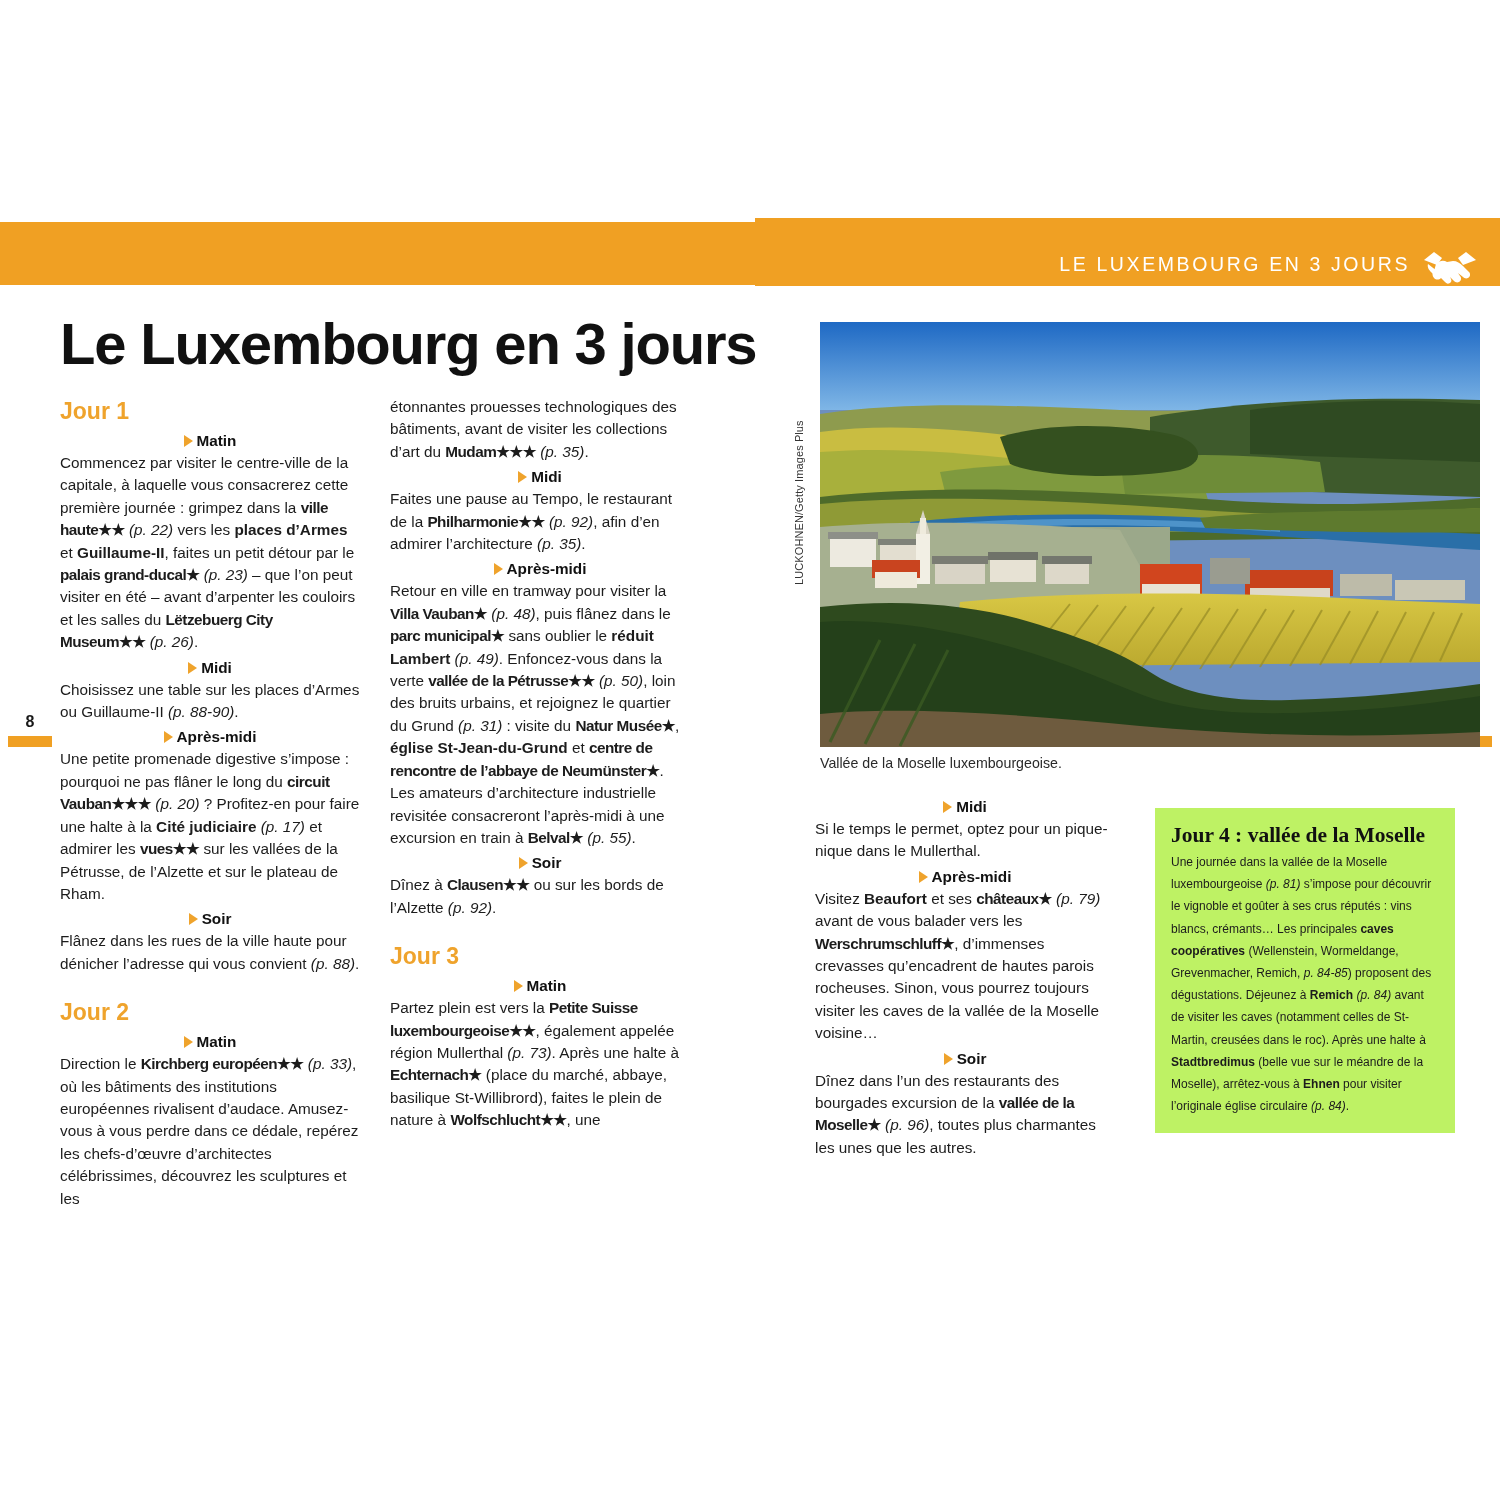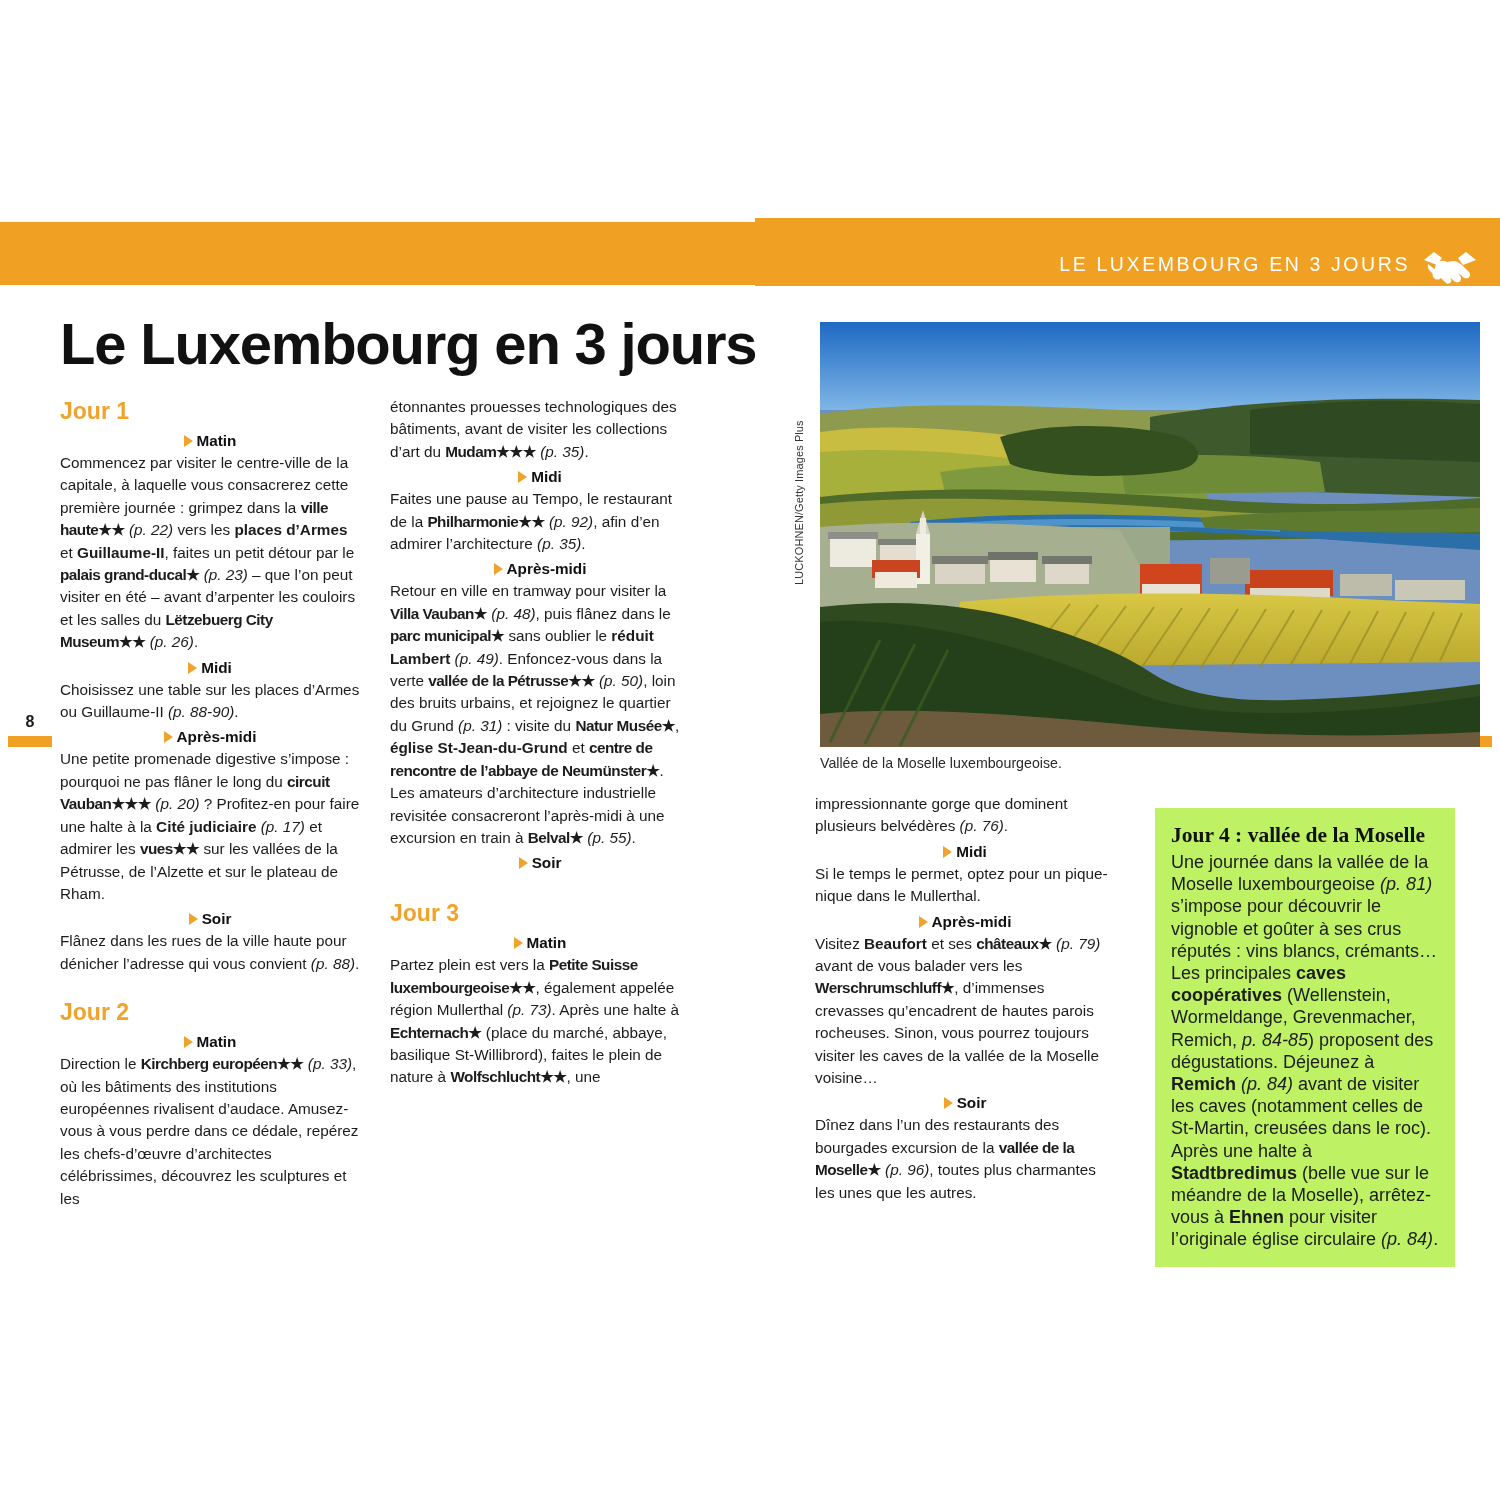--- a/index.html
+++ b/index.html
@@ -162,21 +162,21 @@
   .box-title {
     font-family: "Liberation Serif", serif;
     font-size: 21.5px;
     font-weight: bold;
     color: #111111;
     line-height: 27px;
     margin-bottom: 2px;
     white-space: nowrap;
   }
   .box-body {
-    font-size: 18px;
+    font-size: 12px;
     line-height: 22.2px;
     color: #1c1c1c;
   }
 </style>
 </head>
 <body>
 
 <div class="page">
 
   <div class="banner-left"></div>
@@ -226,20 +226,21 @@
   <div class="col col-2">
     <p class="para"><span>étonnantes prouesses technologiques des bâtiments, avant de visiter les collections d’art du </span><b class="st">Mudam★★★</b><span> </span><i>(p. 35)</i><span>.</span></p>
 
     <div class="slot">Midi</div>
     <p class="para"><span>Faites une pause au Tempo, le restaurant de la </span><b class="st">Philharmonie★★</b><span> </span><i>(p. 92)</i><span>, afin d’en admirer l’architecture </span><i>(p. 35)</i><span>.</span></p>
 
     <div class="slot">Après-midi</div>
     <p class="para"><span>Retour en ville en tramway pour visiter la </span><b class="st">Villa Vauban★</b><span> </span><i>(p. 48)</i><span>, puis flânez dans le </span><b class="st">parc municipal★</b><span> sans oublier le </span><b>réduit Lambert</b><span> </span><i>(p. 49)</i><span>. Enfoncez-vous dans la verte </span><b class="st">vallée de la Pétrusse★★</b><span> </span><i>(p. 50)</i><span>, loin des bruits urbains, et rejoignez le quartier du Grund </span><i>(p. 31)</i><span> : visite du </span><b class="st">Natur Musée★</b><span>, </span><b>église St-Jean-du-Grund</b><span> et </span><b class="st">centre de rencontre de l’abbaye de Neumünster★</b><span>. Les amateurs d’architecture industrielle revisitée consacreront l’après-midi à une excursion en train à </span><b class="st">Belval★</b><span> </span><i>(p. 55)</i><span>.</span></p>
 
     <div class="slot">Soir</div>
+    <p class="para"><span>Dînez à </span><b class="st">Clausen★★</b><span> ou sur les bords de l’Alzette </span><i>(p. 92)</i><span>.</span></p>
 
     <div class="day-head">Jour 3</div>
     <div class="slot">Matin</div>
     <p class="para"><span>Partez plein est vers la </span><b class="st">Petite Suisse luxembourgeoise★★</b><span>, également appelée région Mullerthal </span><i>(p. 73)</i><span>. Après une halte à </span><b class="st">Echternach★</b><span> (place du marché, abbaye, basilique St-Willibrord), faites le plein de nature à </span><b class="st">Wolfschlucht★★</b><span>, une</span></p>
   </div>
 
   <div class="photo">
     <svg viewBox="0 0 660 425" preserveAspectRatio="none" xmlns="http://www.w3.org/2000/svg">
       <defs>
         <linearGradient id="sky" x1="0" y1="0" x2="0" y2="1">
@@ -336,21 +337,20 @@
         <line x1="10" y1="420" x2="60" y2="318"></line>
         <line x1="45" y1="422" x2="95" y2="322"></line>
         <line x1="80" y1="424" x2="128" y2="328"></line>
       </g>
     </svg>
   </div>
   <div class="photo-credit">LUCKOHNEN/Getty Images Plus</div>
   <div class="photo-caption">Vallée de la Moselle luxembourgeoise.</div>
 
   <div class="col col-3">
-    <p class="para"><span>impressionnante gorge que dominent plusieurs belvédères </span><i>(p. 76)</i><span>.</span></p>
 
     <div class="slot">Midi</div>
     <p class="para"><span>Si le temps le permet, optez pour un pique-nique dans le Mullerthal.</span></p>
 
     <div class="slot">Après-midi</div>
     <p class="para"><span>Visitez </span><b>Beaufort</b><span> et ses </span><b class="st">châteaux★</b><span> </span><i>(p. 79)</i><span> avant de vous balader vers les </span><b class="st">Werschrumschluff★</b><span>, d’immenses crevasses qu’encadrent de hautes parois rocheuses. Sinon, vous pourrez toujours visiter les caves de la vallée de la Moselle voisine…</span></p>
 
     <div class="slot">Soir</div>
     <p class="para"><span>Dînez dans l’un des restaurants des bourgades excursion de la </span><b class="st">vallée de la Moselle★</b><span> </span><i>(p. 96)</i><span>, toutes plus charmantes les unes que les autres.</span></p>
   </div>

